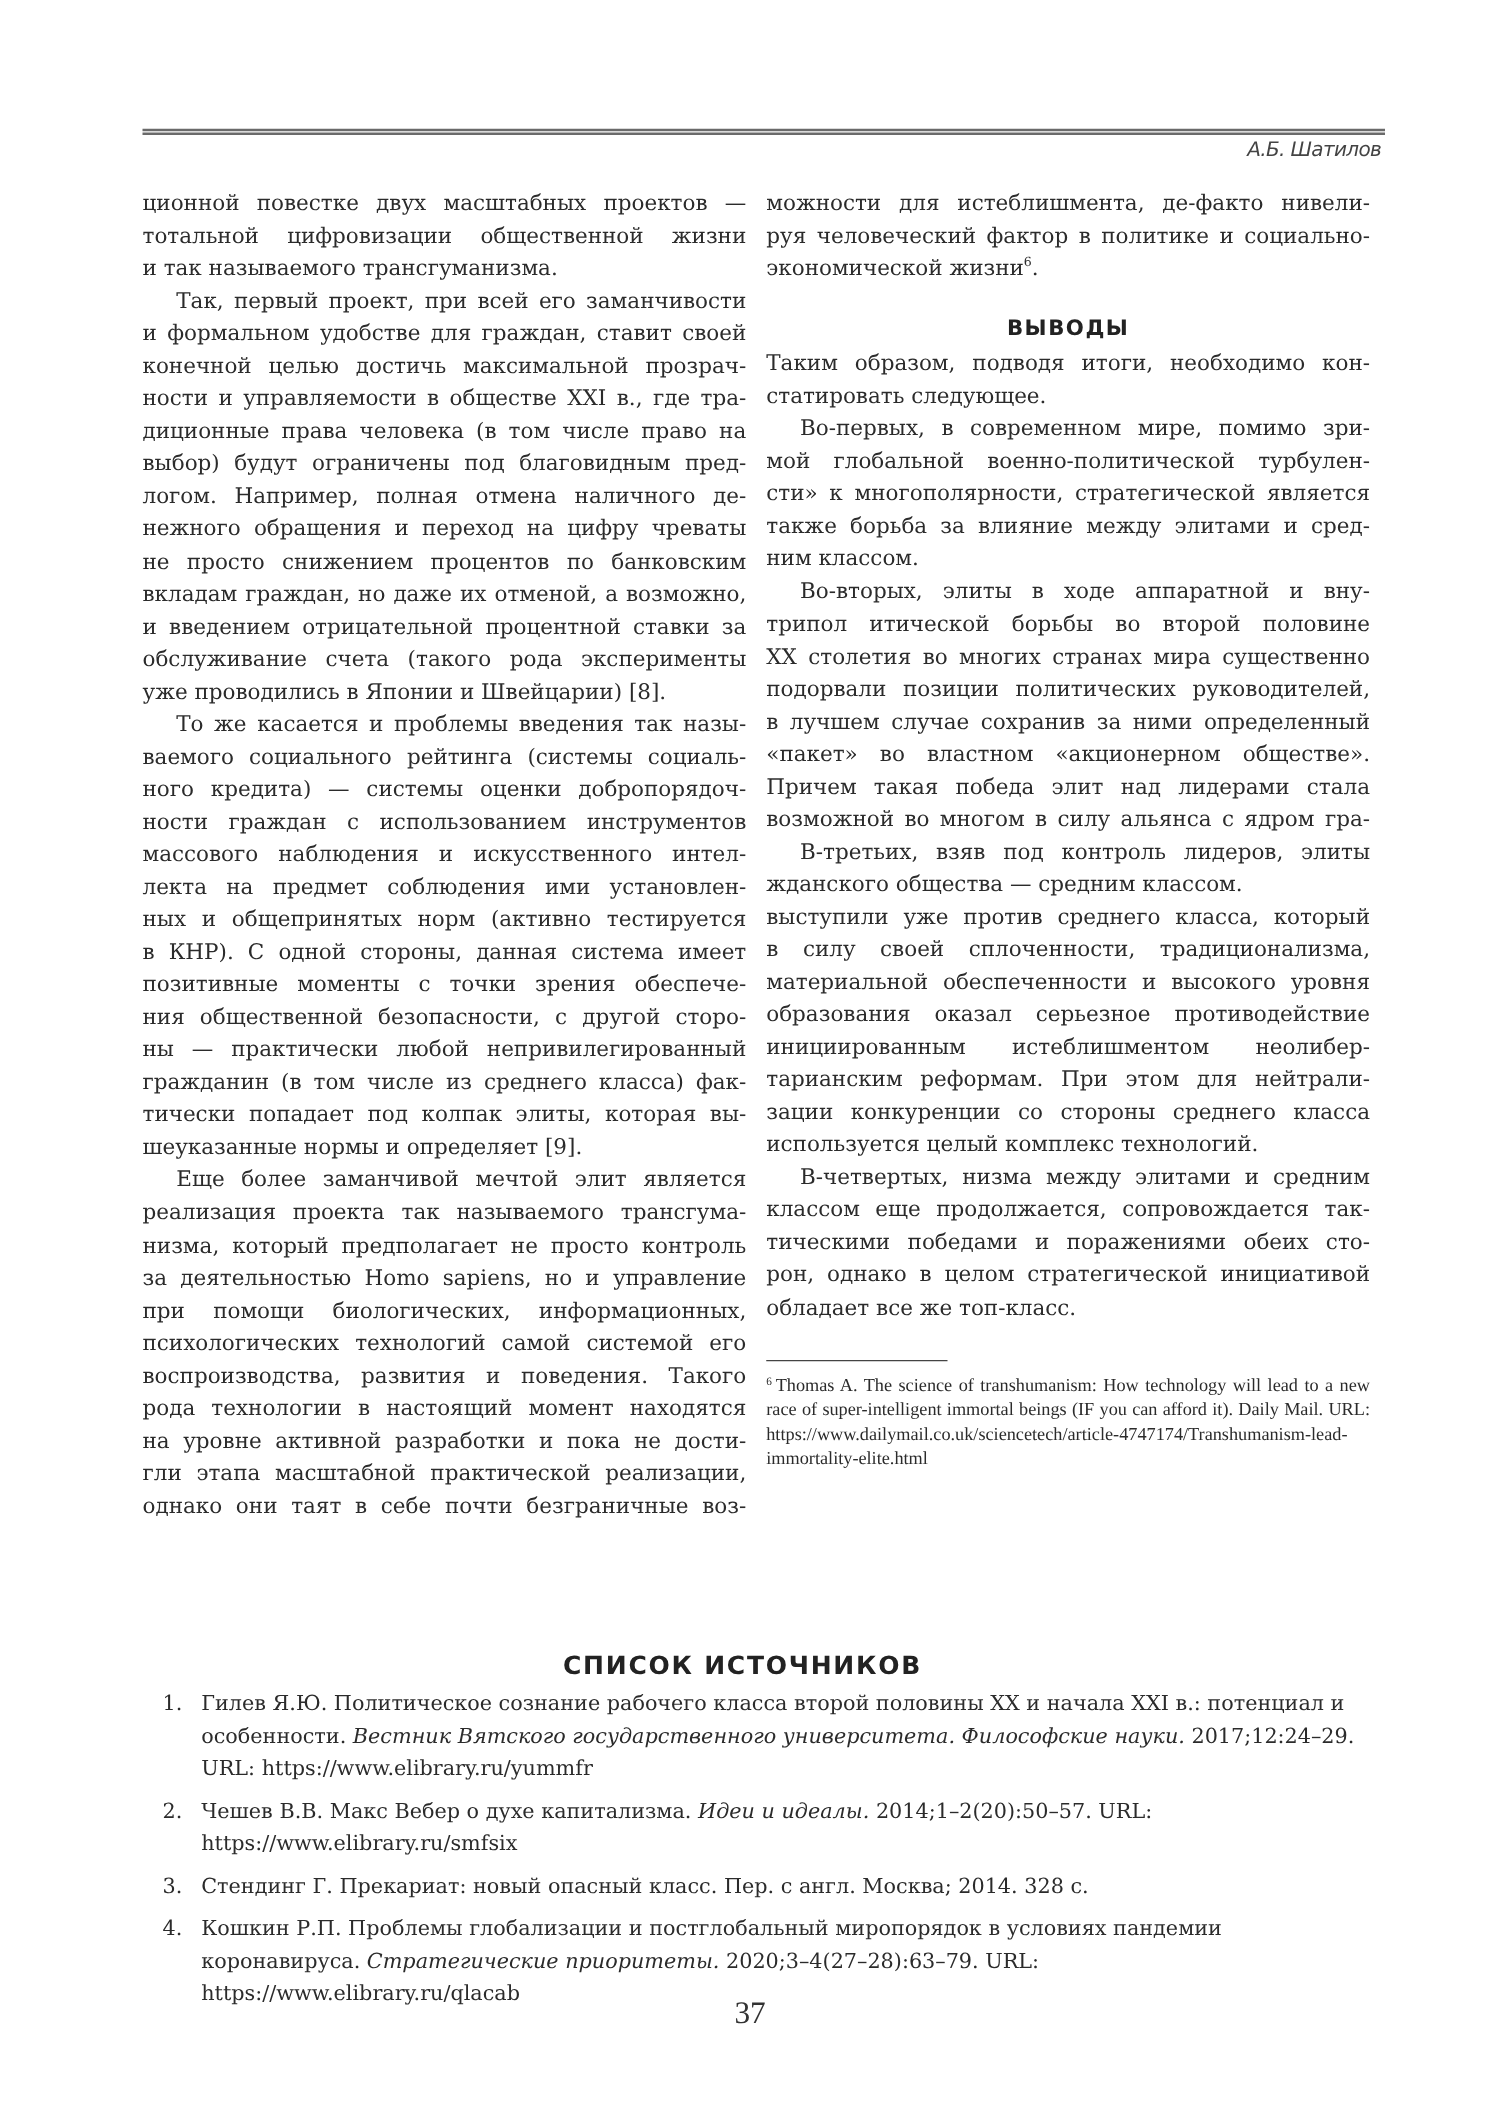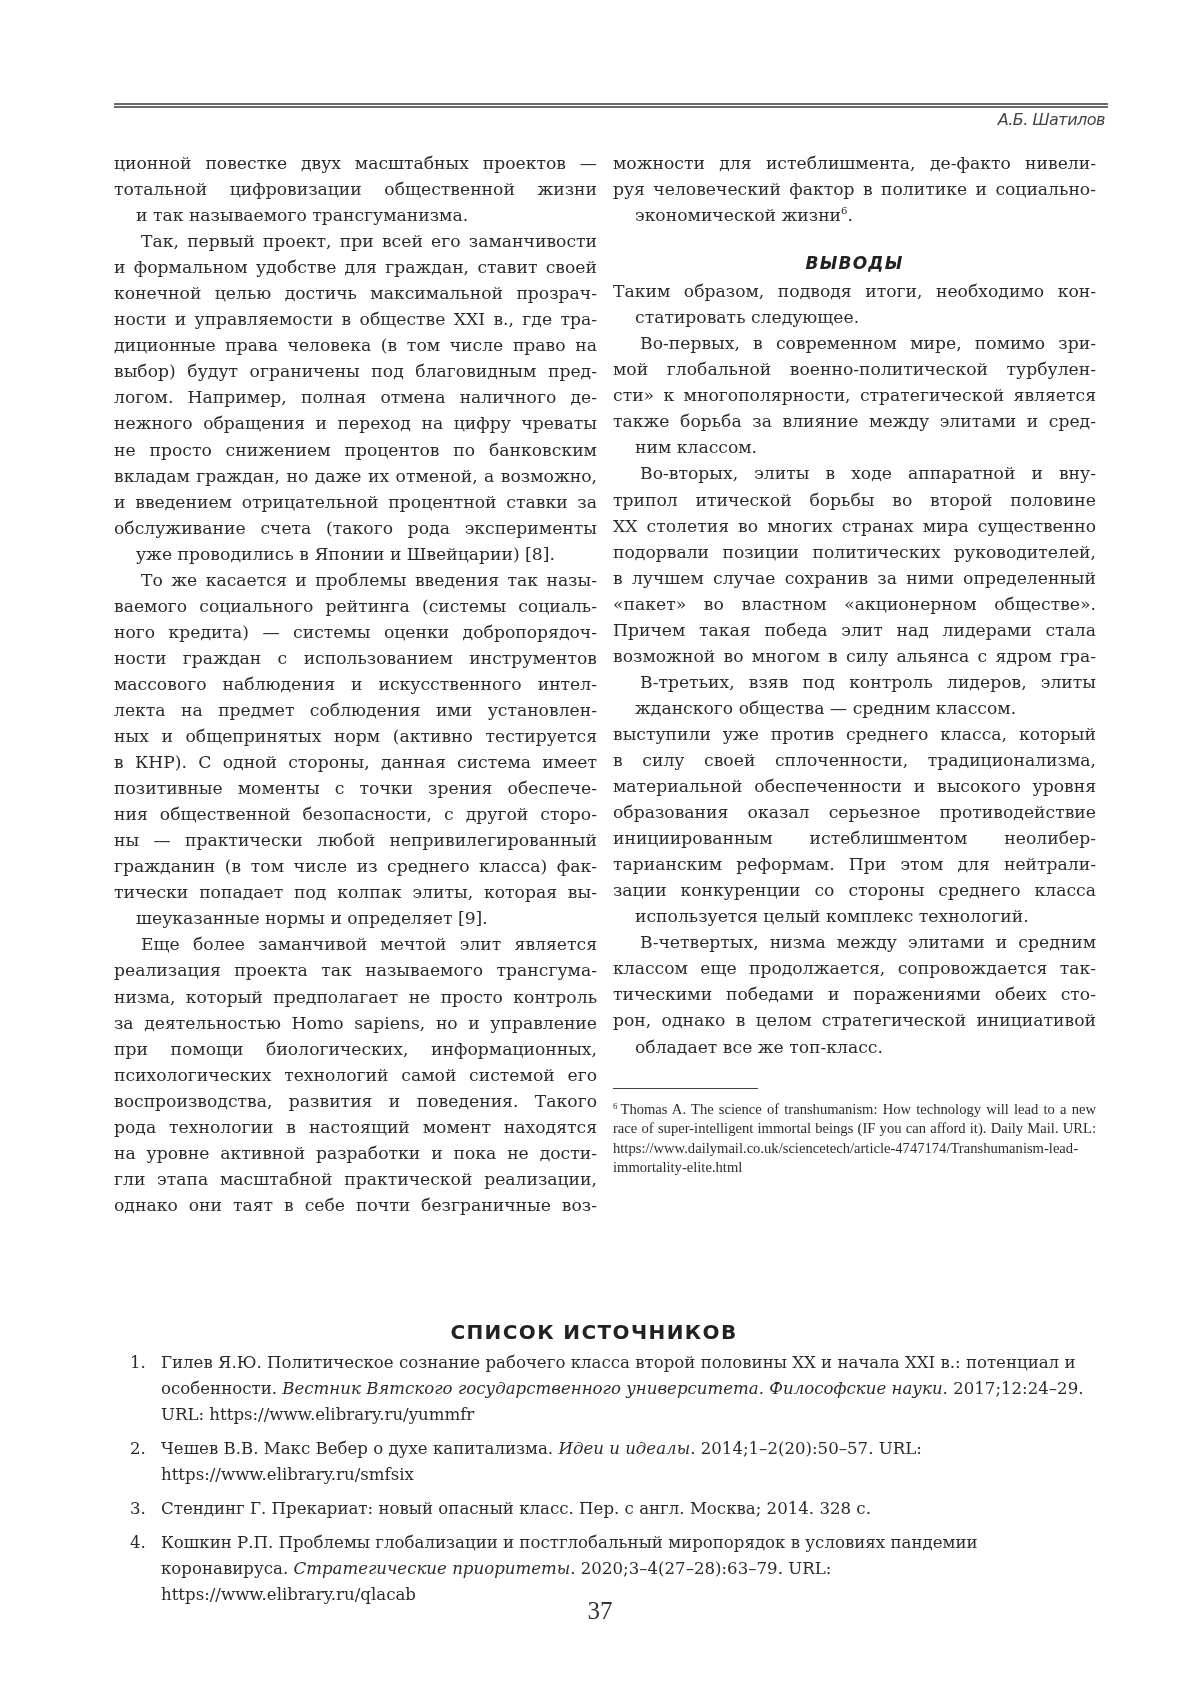--- a/index.html
+++ b/index.html
@@ -15,28 +15,28 @@
   }
   .rule .l1 { position: absolute; left: 0; right: 0; top: 0; height: 2px; background: #6a6a6a; }
   .rule .l2 { position: absolute; left: 0; right: 0; top: 3px; height: 2px; background: #6a6a6a; }
   .col {
     position: absolute; top: 150px; width: 483px;
     font-family: "DejaVu Serif", serif; font-size: 17.2px; line-height: 26.05px; color: #2b2b2b;
   }
   .col.left { left: 114px; }
   .col.right { left: 613px; }
   .line { display: block; white-space: nowrap; text-align: justify; text-align-last: justify; height: 26.05px; overflow: visible; }
-  .line.last { text-align-last: left; margin-left: 22px; }
+  .line.last { text-align-last: left; }
   .line.indent { padding-left: 27px; }
   sup.fn { font-size: 10px; vertical-align: 7px; line-height: 0; }
   .heading {
     font-family: "DejaVu Sans", sans-serif; font-weight: bold; font-size: 17px;
     text-align: center; letter-spacing: 1.2px; color: #222;
   }
-  .heading.vyvody { height: 30px; line-height: 30px; margin-top: 20px; font-style: italic; }
+  .heading.vyvody { height: 30px; line-height: 30px; margin-top: 20px; }
   .fn-rule { width: 145px; height: 1px; background: #444; margin-top: 28px; margin-bottom: 11px; }
   .footnote {
     font-family: "Liberation Serif", serif; font-size: 14.6px; line-height: 19.5px; color: #2b2b2b;
     text-align: justify;
   }
   .footnote .fnmark { font-size: 9px; vertical-align: 5px; line-height: 0; margin-right: 3px; }
   .refs-title {
     position: absolute; left: 0; right: 0; top: 1320px;
     font-family: "DejaVu Sans", sans-serif; font-weight: bold; font-size: 20px; letter-spacing: 1.4px;
     text-align: center; color: #222;

